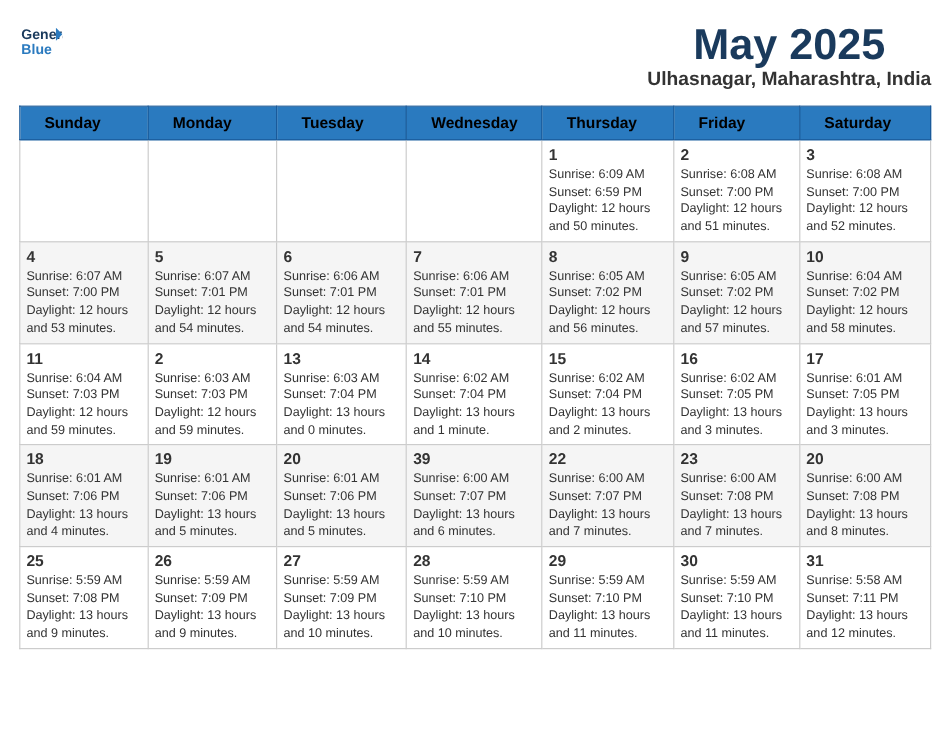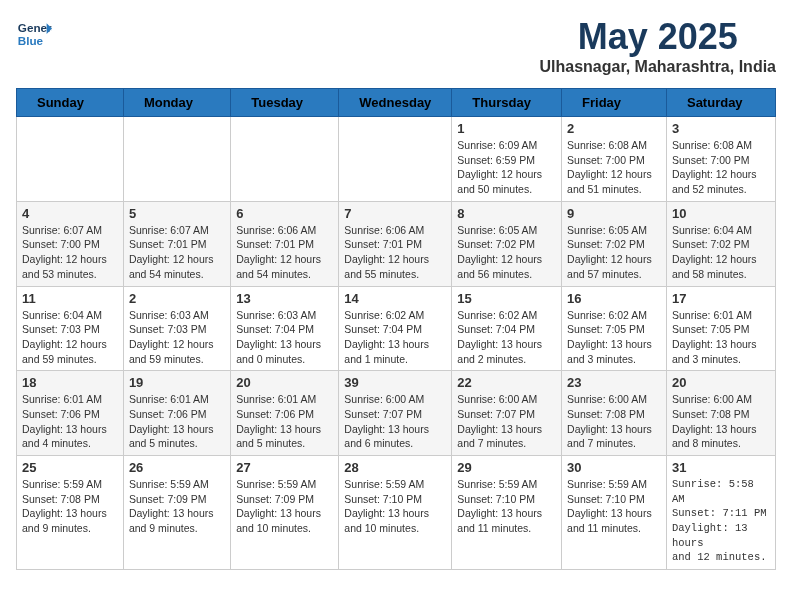--- a/index.html
+++ b/index.html
@@ -327,20 +327,20 @@
         </td>
         <td>
           <span class="day-number">30</span>
           <div class="day-info" style="white-space: pre-line;">Sunrise: 5:59 AM
 Sunset: 7:10 PM
 Daylight: 13 hours
 and 11 minutes.</div>
         </td>
         <td>
           <span class="day-number">31</span>
-          <div class="day-info" style="white-space: pre-line; font-family: Liberation Mono, monospace;">Sunrise: 5:58 AM
+          <div class="day-info" style="white-space: pre-line;">Sunrise: 5:58 AM
 Sunset: 7:11 PM
 Daylight: 13 hours
 and 12 minutes.</div>
         </td>
       </tr>
     </tbody>
 </table>
 
 </body></html>

